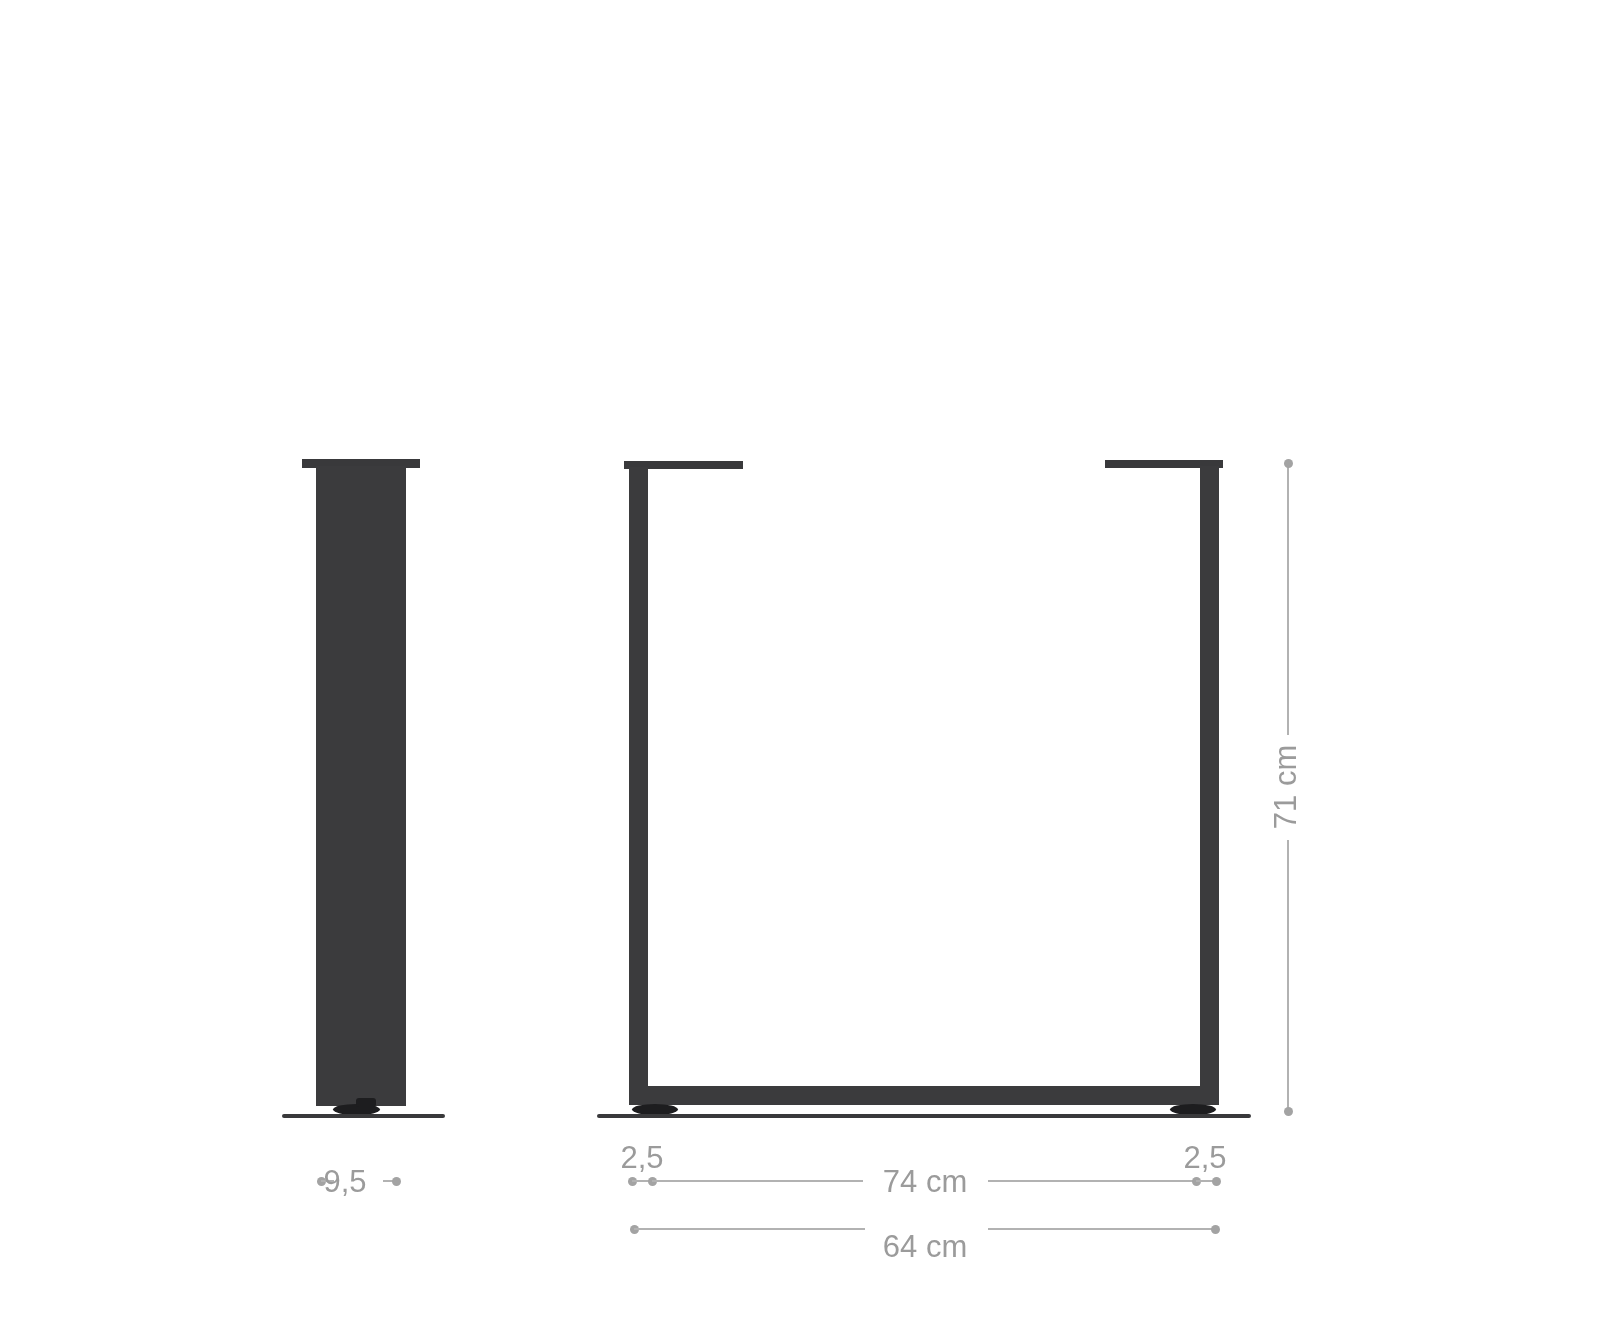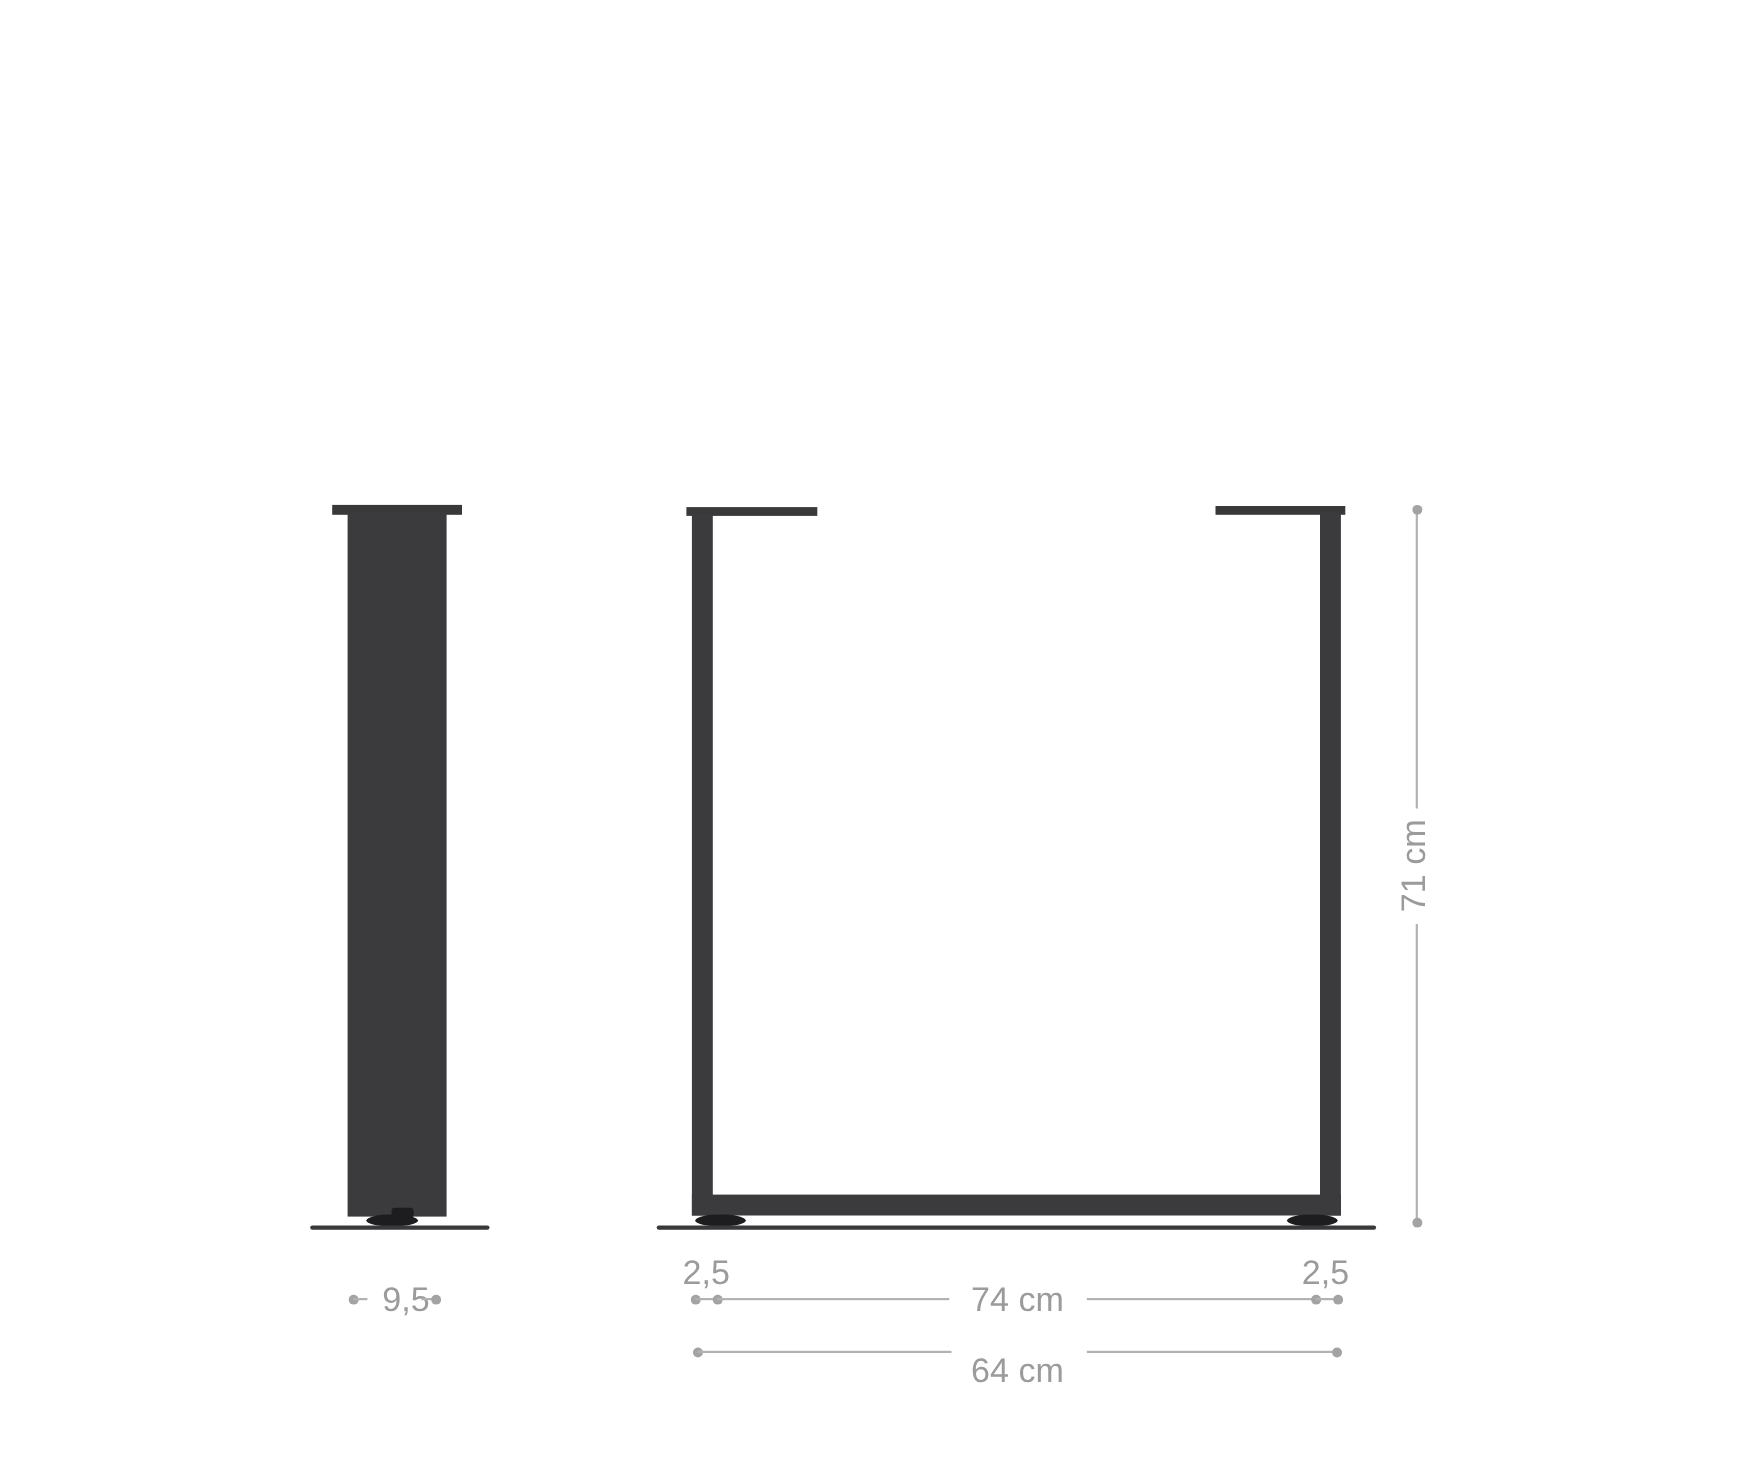--- a/index.html
+++ b/index.html
@@ -65,21 +65,21 @@
     <div class="abs dim-vseg" style="left:1287px;top:463px;height:272px;"></div>
     <div class="abs dim-vseg" style="left:1287px;top:840px;height:271px;"></div>
     <div class="abs dot" style="left:1284px;top:459px;"></div>
     <div class="abs dot" style="left:1284px;top:1107px;"></div>
     <span class="dim-label vert" style="left:1285px;top:787px;">71 cm</span>
   </div>
 
   <div>
     <div class="abs dot" style="left:317px;top:1177px;"></div>
     <div class="abs dim-seg" style="left:321px;top:1180px;width:13px;"></div>
-    <span class="dim-label" style="left:369px;top:1181px;">9,5</span>
+    <span class="dim-label" style="left:345px;top:1181px;">9,5</span>
     <div class="abs dim-seg" style="left:383px;top:1180px;width:13px;"></div>
     <div class="abs dot" style="left:392px;top:1177px;"></div>
   </div>
 
   <div>
     <span class="dim-label" style="left:642px;top:1157px;">2,5</span>
     <span class="dim-label" style="left:1205px;top:1157px;">2,5</span>
 
     <div class="abs dot" style="left:628px;top:1177px;"></div>
     <div class="abs dim-seg" style="left:632px;top:1180px;width:20px;"></div>

